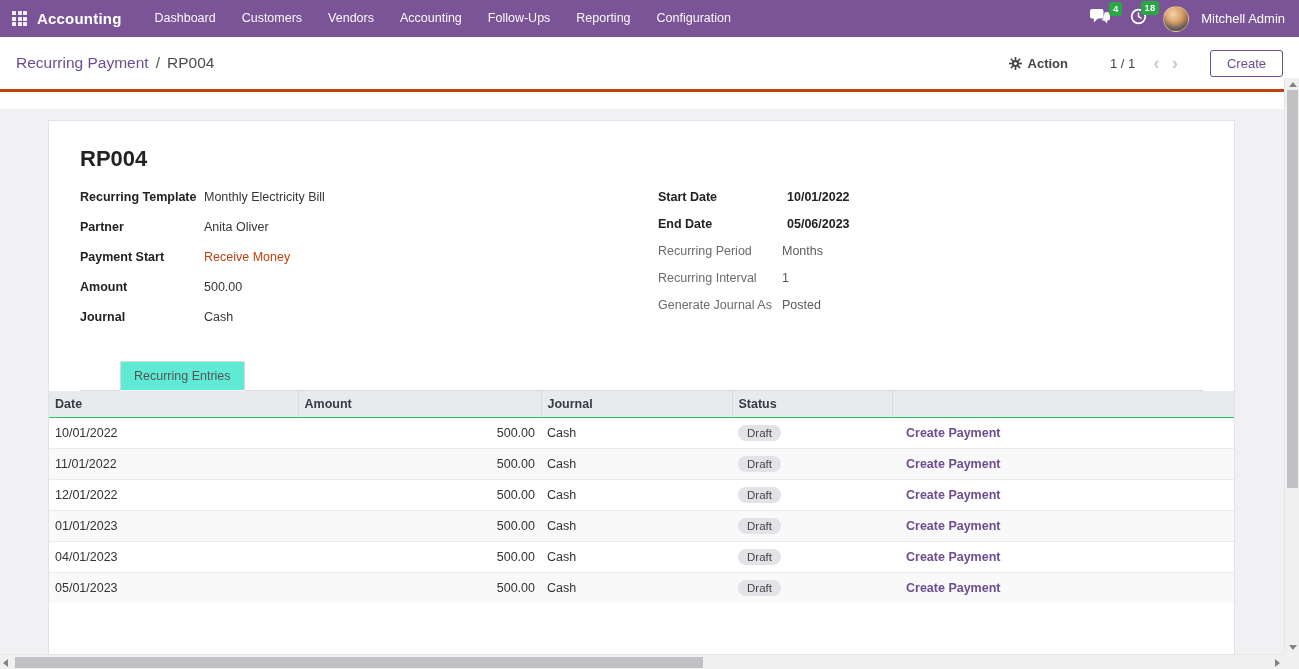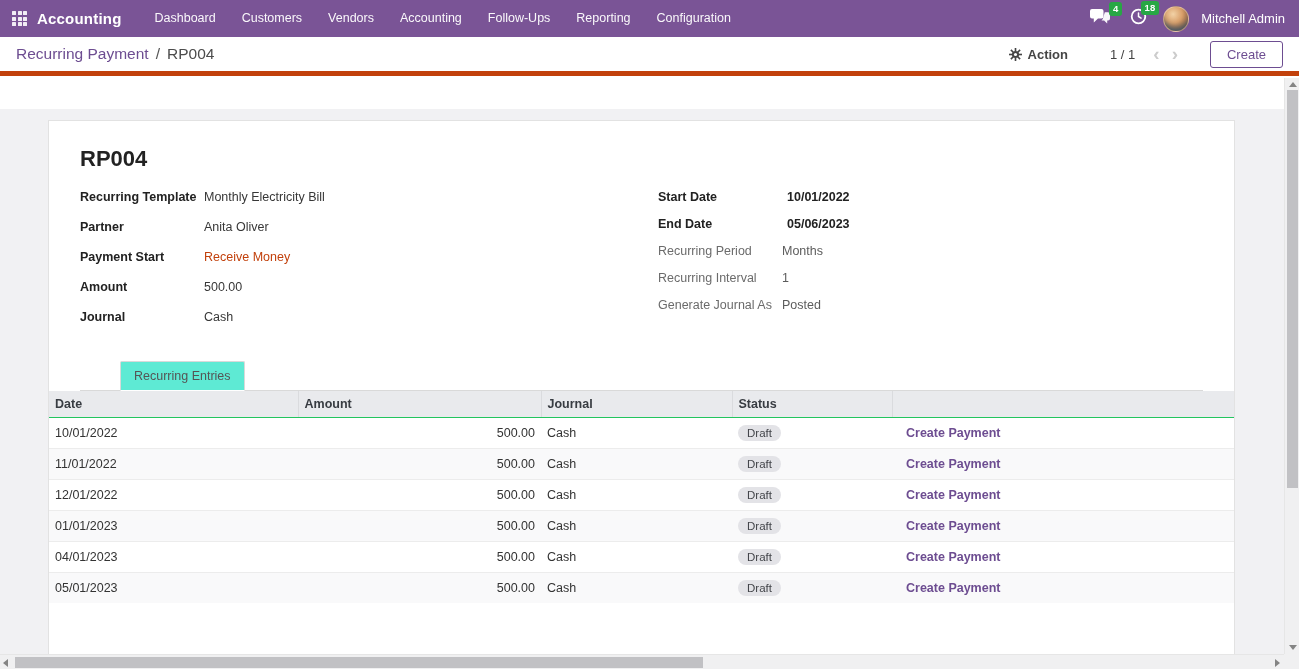--- a/index.html
+++ b/index.html
@@ -17,21 +17,21 @@
   .nav-item { padding:0 13px; font-size:12.5px; line-height:37px; cursor:pointer; white-space:nowrap; color:rgba(255,255,255,.96); }
   .nav-right { margin-left:auto; display:flex; align-items:center; gap:12px; padding-right:4px; }
   .icon-wrap { position:relative; padding:5px 4px; cursor:pointer; }
   .badge { position:absolute; top:-2px; right:-8px; background:var(--badge-green,#28a745); color:#fff; font-size:9.5px; font-weight:700; padding:1.5px 4px; border-radius:3px; line-height:1.15; }
   .avatar { width:26px; height:26px; border-radius:50%; flex:none; cursor:pointer;
             background:radial-gradient(circle at 38% 30%, #f2d2a6 0%, #d9a06b 40%, #8a5a3a 78%, #5d3c27 100%);
             box-shadow:inset 0 -7px 6px -4px #41596b; border:1px solid rgba(255,255,255,.35); }
   .user-name { font-size:13px; cursor:pointer; white-space:nowrap; }
 
   
-  .breadcrumb-bar { height:39px; background:#fff; display:flex; align-items:center; padding:0 16px; border-bottom:5px solid #c2410c; }
+  .breadcrumb-bar { height:55px; background:#fff; display:flex; align-items:center; padding:0 16px; border-bottom:3px solid #c2410c; }
   .breadcrumb { font-size:15.5px; display:flex; align-items:baseline; }
   .bc-link { color:var(--accent,#6d4d91); cursor:pointer; }
   .bc-sep { color:#555; margin:0 7px; }
   .bc-current { color:#4c4c4c; }
   .cp-right { margin-left:auto; display:flex; align-items:center; }
   .action-menu { display:flex; align-items:center; gap:6px; font-size:13px; font-weight:600; color:#454545; cursor:pointer; margin-right:42px; }
   .pager { display:flex; align-items:center; font-size:13px; color:#444; margin-right:26px; }
   .pager-count { margin-right:12px; }
   .pager-arrow { font-size:19px; line-height:14px; color:#ccc; padding:0 6px; cursor:pointer; font-weight:700; }
   .btn-create { background:#fff; border:1px solid var(--accent,#6d4d91); color:var(--accent,#6d4d91); font-size:13px; padding:5px 16px; border-radius:3px; cursor:pointer; font-family:inherit; }

